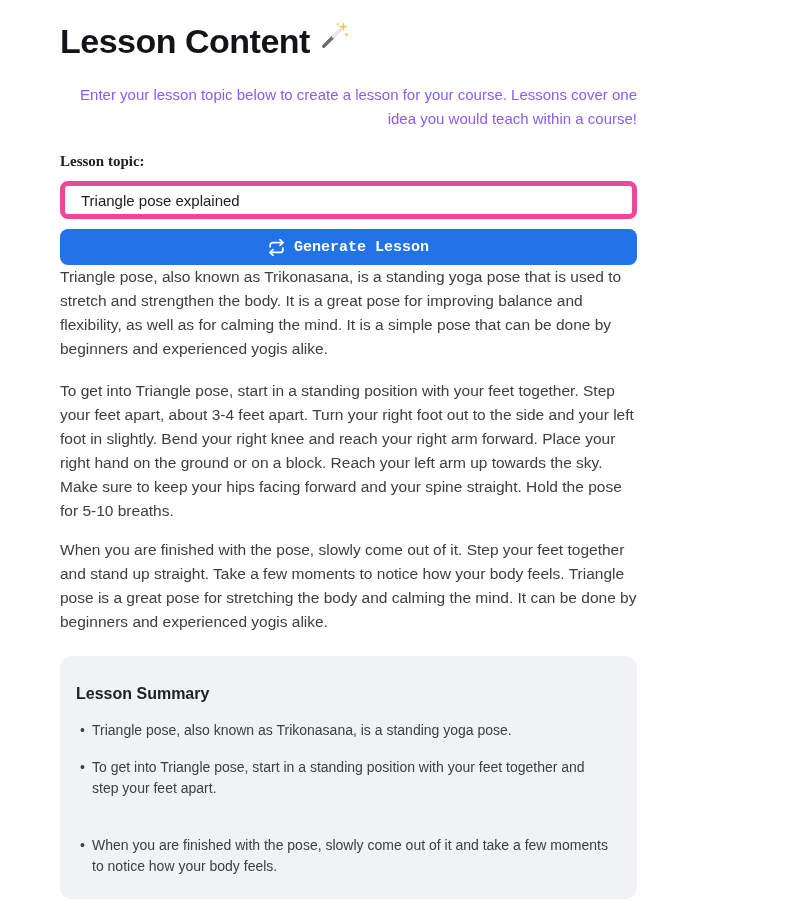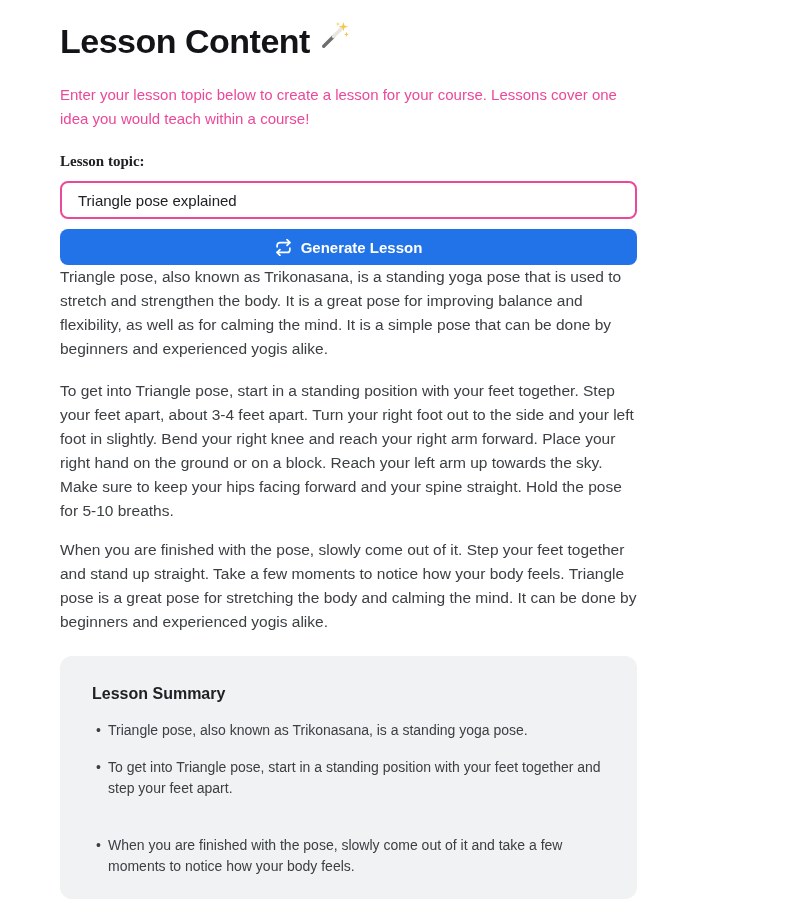--- a/index.html
+++ b/index.html
@@ -26,53 +26,54 @@
     display: flex;
     align-items: center;
     gap: 9px;
   }
   .wand { margin-top: -4px; }
   
   .intro {
     margin: 0 0 20px 0;
     font-size: 15px;
     line-height: 24px;
-    color: #ec4899;
+    color: #8b5cf6;
+    text-align: right;
   }
   
   .topic-label {
     display: block;
     font-size: 15px;
     line-height: 20px;
     font-weight: 700;
     color: #202124;
     margin-bottom: 10px;
     font-family: Liberation Serif, serif;
   }
   .topic-input {
     width: 100%;
     height: 38px;
-    border: 2px solid #ec4899;
+    border: 5px solid #ec4899;
     border-radius: 8px;
     padding: 0 16px;
     font-family: "Liberation Sans", sans-serif;
     font-size: 15px;
     color: #202124;
     outline: none;
     background: #ffffff;
   }
   .generate-btn {
     margin-top: 10px;
     width: 100%;
     height: 36px;
     border: none;
     border-radius: 8px;
     background: #2273e8;
     color: #ffffff;
-    font-family: Liberation Sans, sans-serif;
+    font-family: Liberation Mono, monospace;
     font-size: 15px;
     font-weight: 700;
     display: flex;
     align-items: center;
     justify-content: center;
     gap: 9px;
     cursor: pointer;
   }
   
   .divider {
@@ -101,21 +102,21 @@
     font-size: 15.5px;
     line-height: 24px;
     color: #3c4043;
   }
   .lesson-paragraph.p2 { margin-bottom: 15px; }
   .lesson-paragraph.p3 { margin-bottom: 22px; }
   
   .summary-card {
     background: #f1f2f4;
     border-radius: 12px;
-    padding: 28px 24px 22px 32px;
+    padding: 28px 24px 22px 16px;
   }
   .summary-title {
     margin: 0 0 16px 0;
     font-size: 16px;
     line-height: 20px;
     font-weight: 700;
     color: #202124;
   }
   .summary-list {
     list-style: none;

